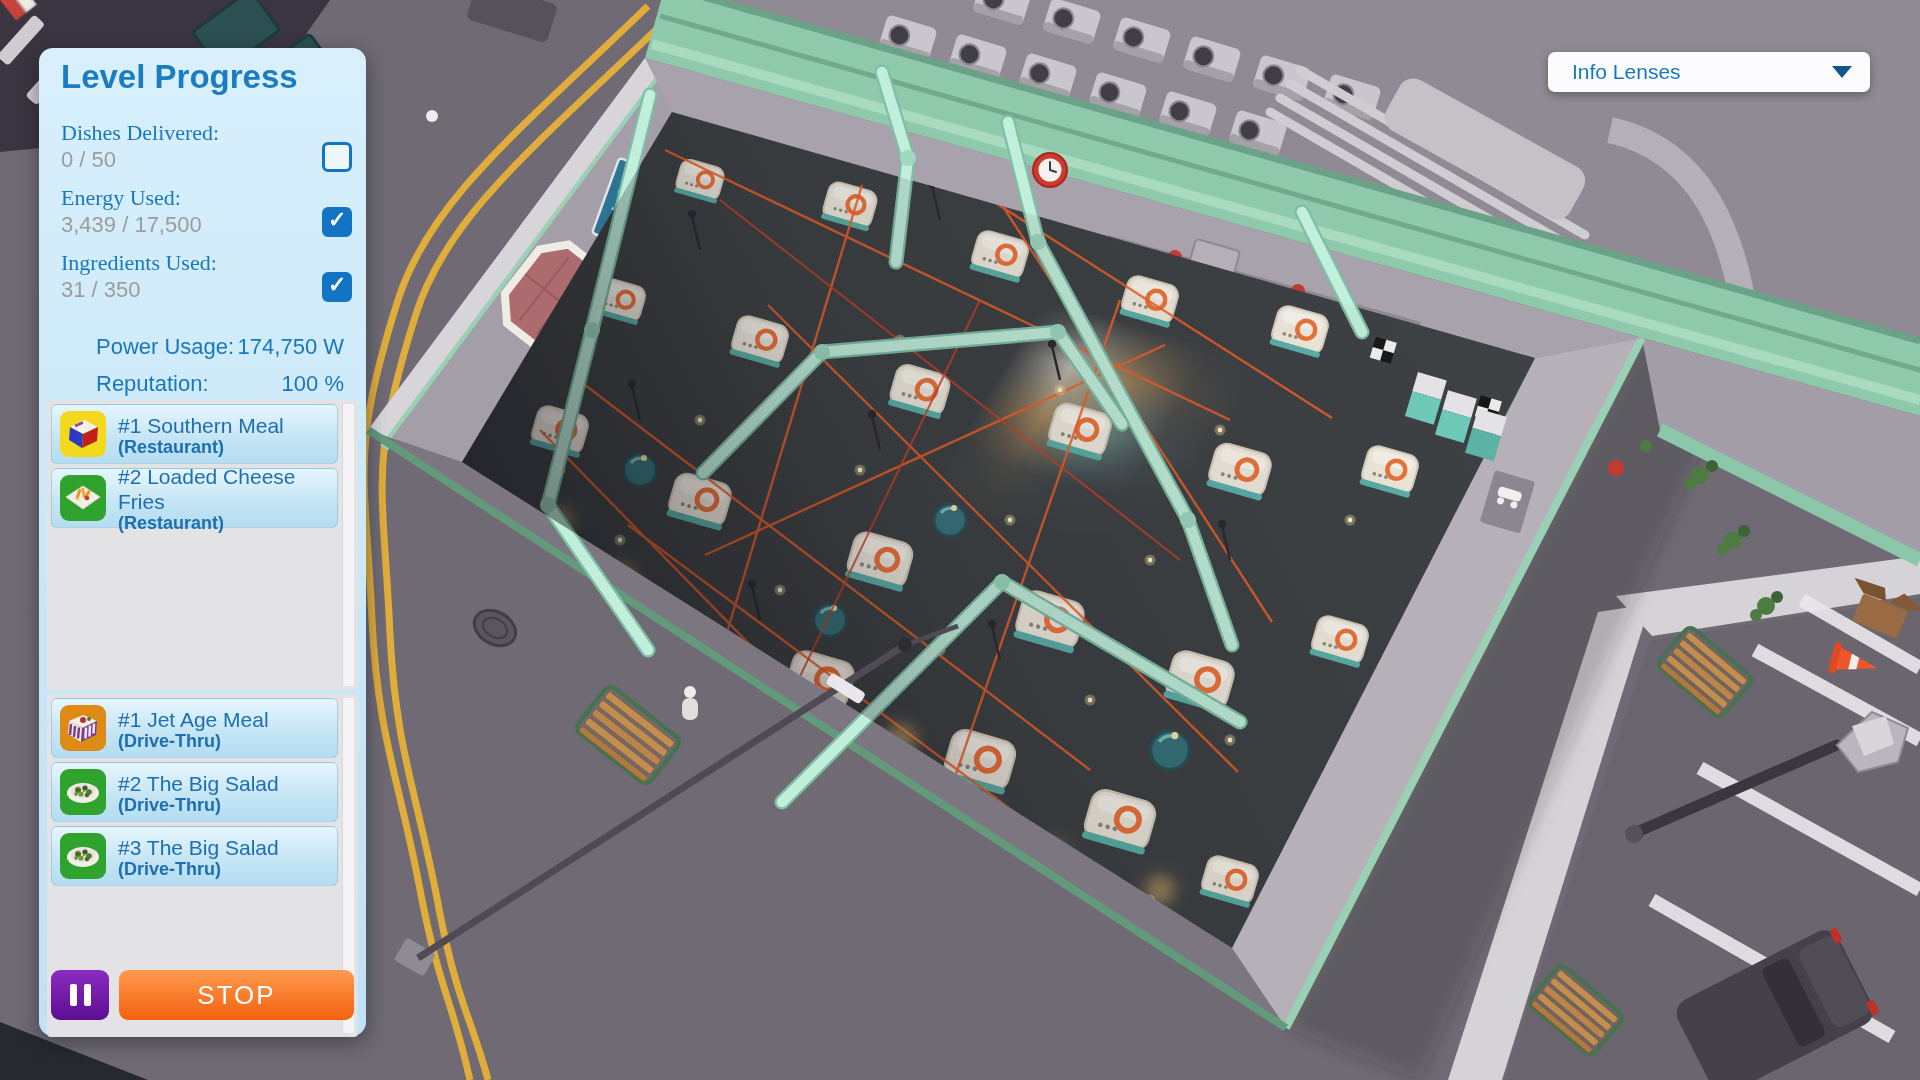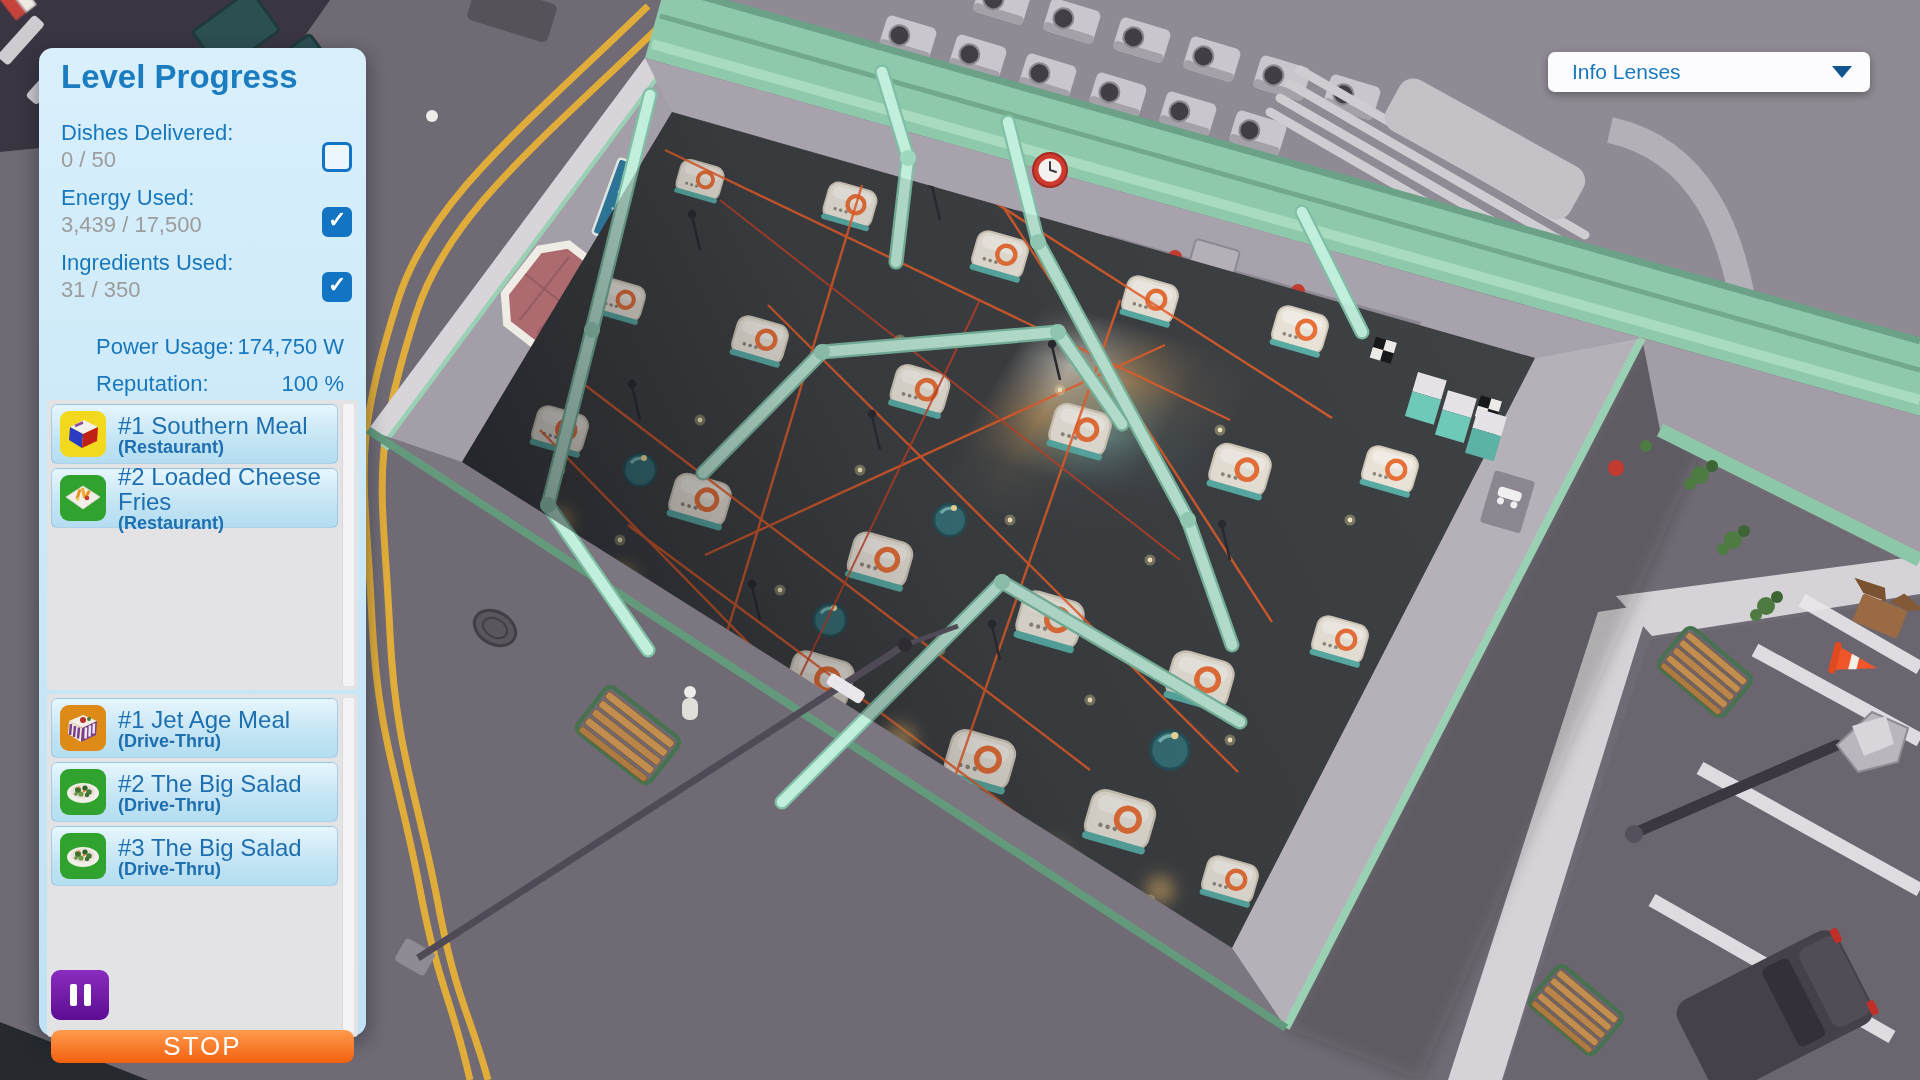--- a/index.html
+++ b/index.html
@@ -7,21 +7,21 @@
          font-family:"Liberation Sans",sans-serif;background:#6f6a73;}
   .stage svg.scene{position:absolute;left:0;top:0;}
 
   
   .panel{position:absolute;left:39px;top:48px;width:327px;height:988px;border-radius:14px;
          background:linear-gradient(180deg,#d9f0fc 0%,#cde9f8 40%,#bfe2f4 100%);
          box-shadow:0 6px 20px rgba(10,20,40,.45);}
   .panel h1{position:absolute;left:22px;top:10px;margin:0;font-size:33px;font-weight:bold;color:#1b7dc0;}
   .stats{position:absolute;left:22px;right:14px;top:72px;}
   .stat-row{display:flex;justify-content:space-between;align-items:flex-end;margin-bottom:11px;}
-  .stat-label{font-size:22px;color:#1878be;line-height:26px;}
+  .stat-label{font-size:22px;color:#1878be;line-height:26px;font-family:Liberation Serif, serif;}
   .stat-value{font-size:22px;color:#9c9c9c;line-height:28px;}
   .checkbox{width:30px;height:30px;border:3px solid #1474c4;border-radius:6px;
             background:rgba(255,255,255,.55);box-sizing:border-box;position:relative;margin-bottom:2px;cursor:pointer;}
   .checkbox.checked{background:#1474c4;}
   .checkbox.checked::after{content:"\2713";position:absolute;left:3px;top:-3px;color:#fff;font-size:22px;font-weight:bold;}
   .metrics{position:absolute;left:22px;right:22px;top:286px;margin-left:35px;}
   .metric-row{display:flex;justify-content:space-between;font-size:22px;color:#1878be;margin-bottom:11px;}
   .order-list{position:absolute;left:8px;right:8px;background:#e3e3e5;border-radius:4px;
               padding:4px 20px 4px 4px;box-sizing:border-box;}
   .list1{top:352px;height:290px;}
@@ -31,23 +31,23 @@
   .order-item{height:60px;margin-bottom:4px;border-radius:6px;display:flex;align-items:center;padding:0 8px;
               background:linear-gradient(180deg,#e6f6fd 0%,#c3e4f4 60%,#b4ddf1 100%);
               border:1px solid rgba(130,180,215,.55);box-sizing:border-box;cursor:pointer;}
   .oicon{width:46px;height:46px;border-radius:9px;flex:0 0 46px;margin-right:12px;position:relative;overflow:hidden;}
   .oicon svg{display:none;position:absolute;left:0;top:0;}
   .oicon.icon-combo-box .gi-combo-box{display:block;}
   .oicon.icon-fries-plate .gi-fries-plate{display:block;}
   .oicon.icon-jet-box .gi-jet-box{display:block;}
   .oicon.icon-salad-plate .gi-salad-plate{display:block;}
   .otexts{display:flex;flex-direction:column;}
-  .oname{font-size:24px;color:#1d6fb0;line-height:25px;}
+  .oname{font-size:21px;color:#1d6fb0;line-height:25px;}
   .ovenue{font-size:18px;color:#1d6fb0;line-height:18px;font-weight:bold;}
-  .btnrow{position:absolute;left:12px;right:12px;top:922px;display:flex;gap:10px;flex-direction:column;}
+  .btnrow{position:absolute;left:12px;right:12px;top:922px;display:flex;gap:10px;}
   .pause{width:58px;height:50px;border-radius:9px;border:none;cursor:pointer;
          background:linear-gradient(180deg,#8b2cc0,#5c0d92);display:flex;align-items:center;justify-content:center;gap:7px;}
   .pause .pbar{width:7px;height:22px;background:#fff;border-radius:2px;}
   .stop{flex:1;height:50px;border-radius:9px;border:none;cursor:pointer;color:#fff;
         font-size:26px;letter-spacing:2px;font-weight:500;font-family:"Liberation Sans",sans-serif;
         background:linear-gradient(180deg,#ff9a4d,#f2610f);}
 
   
   .lens{position:absolute;left:1548px;top:52px;width:322px;height:40px;background:#fcfcfe;border-radius:7px;
         display:flex;align-items:center;justify-content:space-between;padding:0 18px;box-sizing:border-box;

